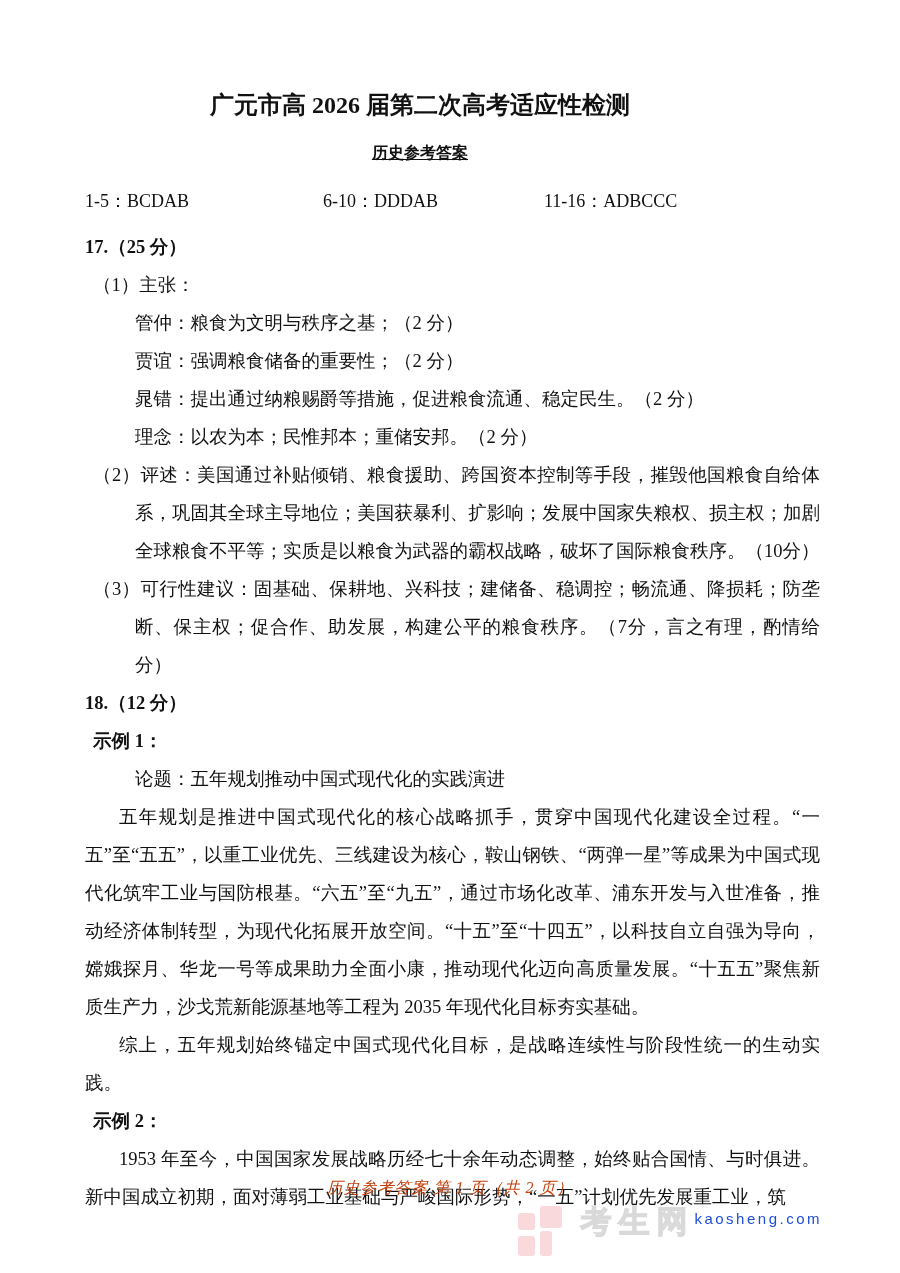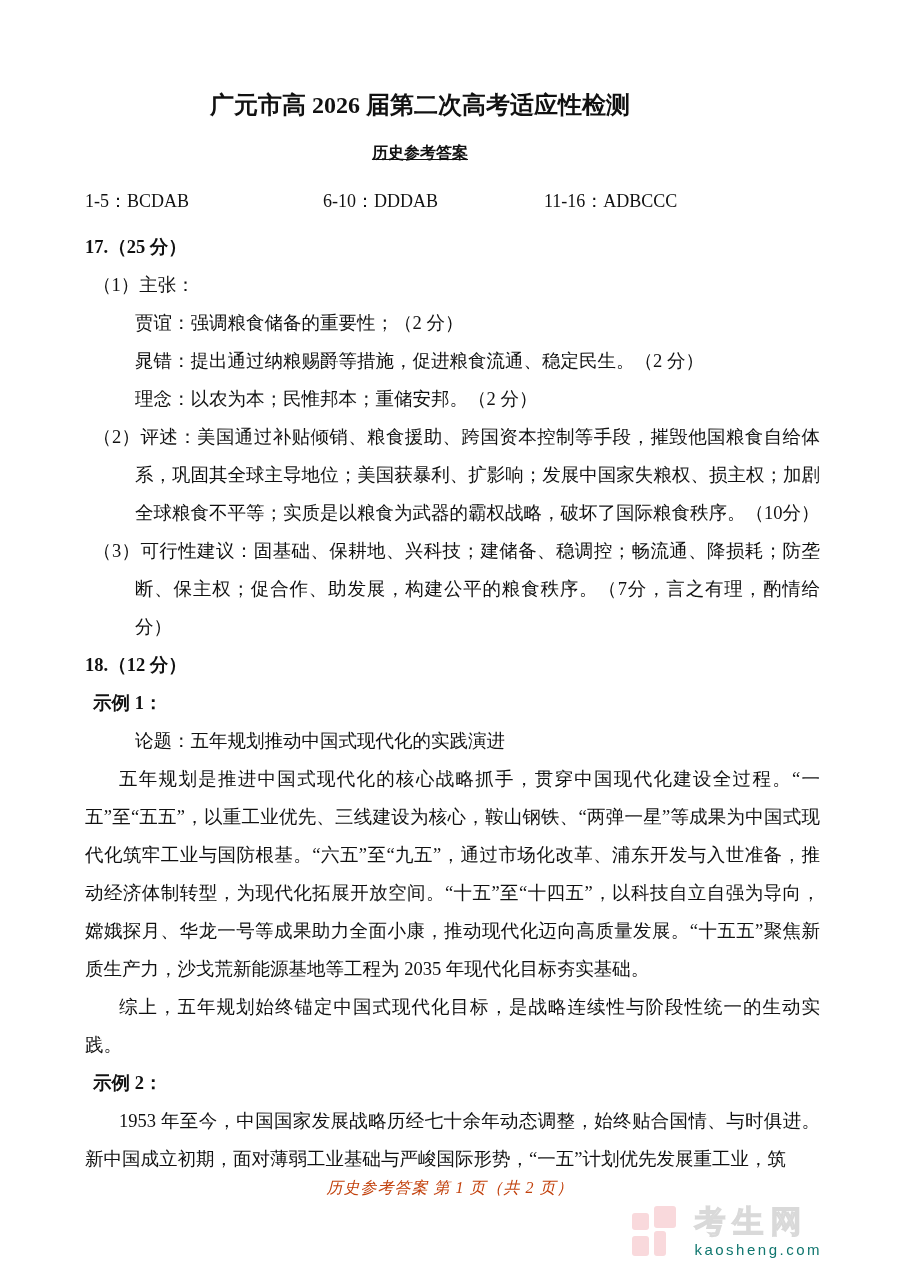--- a/index.html
+++ b/index.html
@@ -78,36 +78,36 @@
   .watermark {
     position: absolute;
     top: 1206px;
     right: 18px;
     display: flex;
     align-items: flex-start;
     gap: 10px;
   }
   .wm-text-col {
     display: flex;
-    flex-direction: column;
+    flex-direction: row;
     line-height: 1;
   }
   .wm-brand {
     font-size: 31px;
     font-weight: bold;
     letter-spacing: 7px;
     color: #f2f2f2;
     -webkit-text-stroke: 1.2px #d9d9d9;
   }
   .wm-domain {
     margin-top: 5px;
     font-family: "Liberation Sans", "DejaVu Sans", sans-serif;
     font-size: 15px;
     letter-spacing: 2.5px;
-    color: #0f766e;
+    color: #1d4ed8;
   }
 </style>
 </head>
 <body>
 
 <div class="page">
 
   <div class="titles">
     <div class="doc-title">广元市高 2026 届第二次高考适应性检测</div>
     <div class="doc-subtitle">历史参考答案</div>
@@ -117,20 +117,21 @@
     <span class="mcq-g1">1-5：BCDAB</span>
     <span class="mcq-g2">6-10：DDDAB</span>
     <span class="mcq-g3">11-16：ADBCCC</span>
   </div>
 
   <div class="content">
 
     <div class="h-bold">17.（25 分）</div>
 
     <div class="ind-label">（1）主张：</div>
+    <div class="ind-item">管仲：粮食为文明与秩序之基；（2 分）</div>
     <div class="ind-item">贾谊：强调粮食储备的重要性；（2 分）</div>
     <div class="ind-item">晁错：提出通过纳粮赐爵等措施，促进粮食流通、稳定民生。（2 分）</div>
     <div class="ind-item">理念：以农为本；民惟邦本；重储安邦。（2 分）</div>
 
     <div class="hang">（2）评述：美国通过补贴倾销、粮食援助、跨国资本控制等手段，摧毁他国粮食自给体系，巩固其全球主导地位；美国获暴利、扩影响；发展中国家失粮权、损主权；加剧全球粮食不平等；实质是以粮食为武器的霸权战略，破坏了国际粮食秩序。（10分）</div>
     <div class="hang">（3）可行性建议：固基础、保耕地、兴科技；建储备、稳调控；畅流通、降损耗；防垄断、保主权；促合作、助发展，构建公平的粮食秩序。（7分，言之有理，酌情给分）</div>
 
     <div class="h-bold">18.（12 分）</div>
 
     <div class="h-bold ind-label">示例 1：</div>

